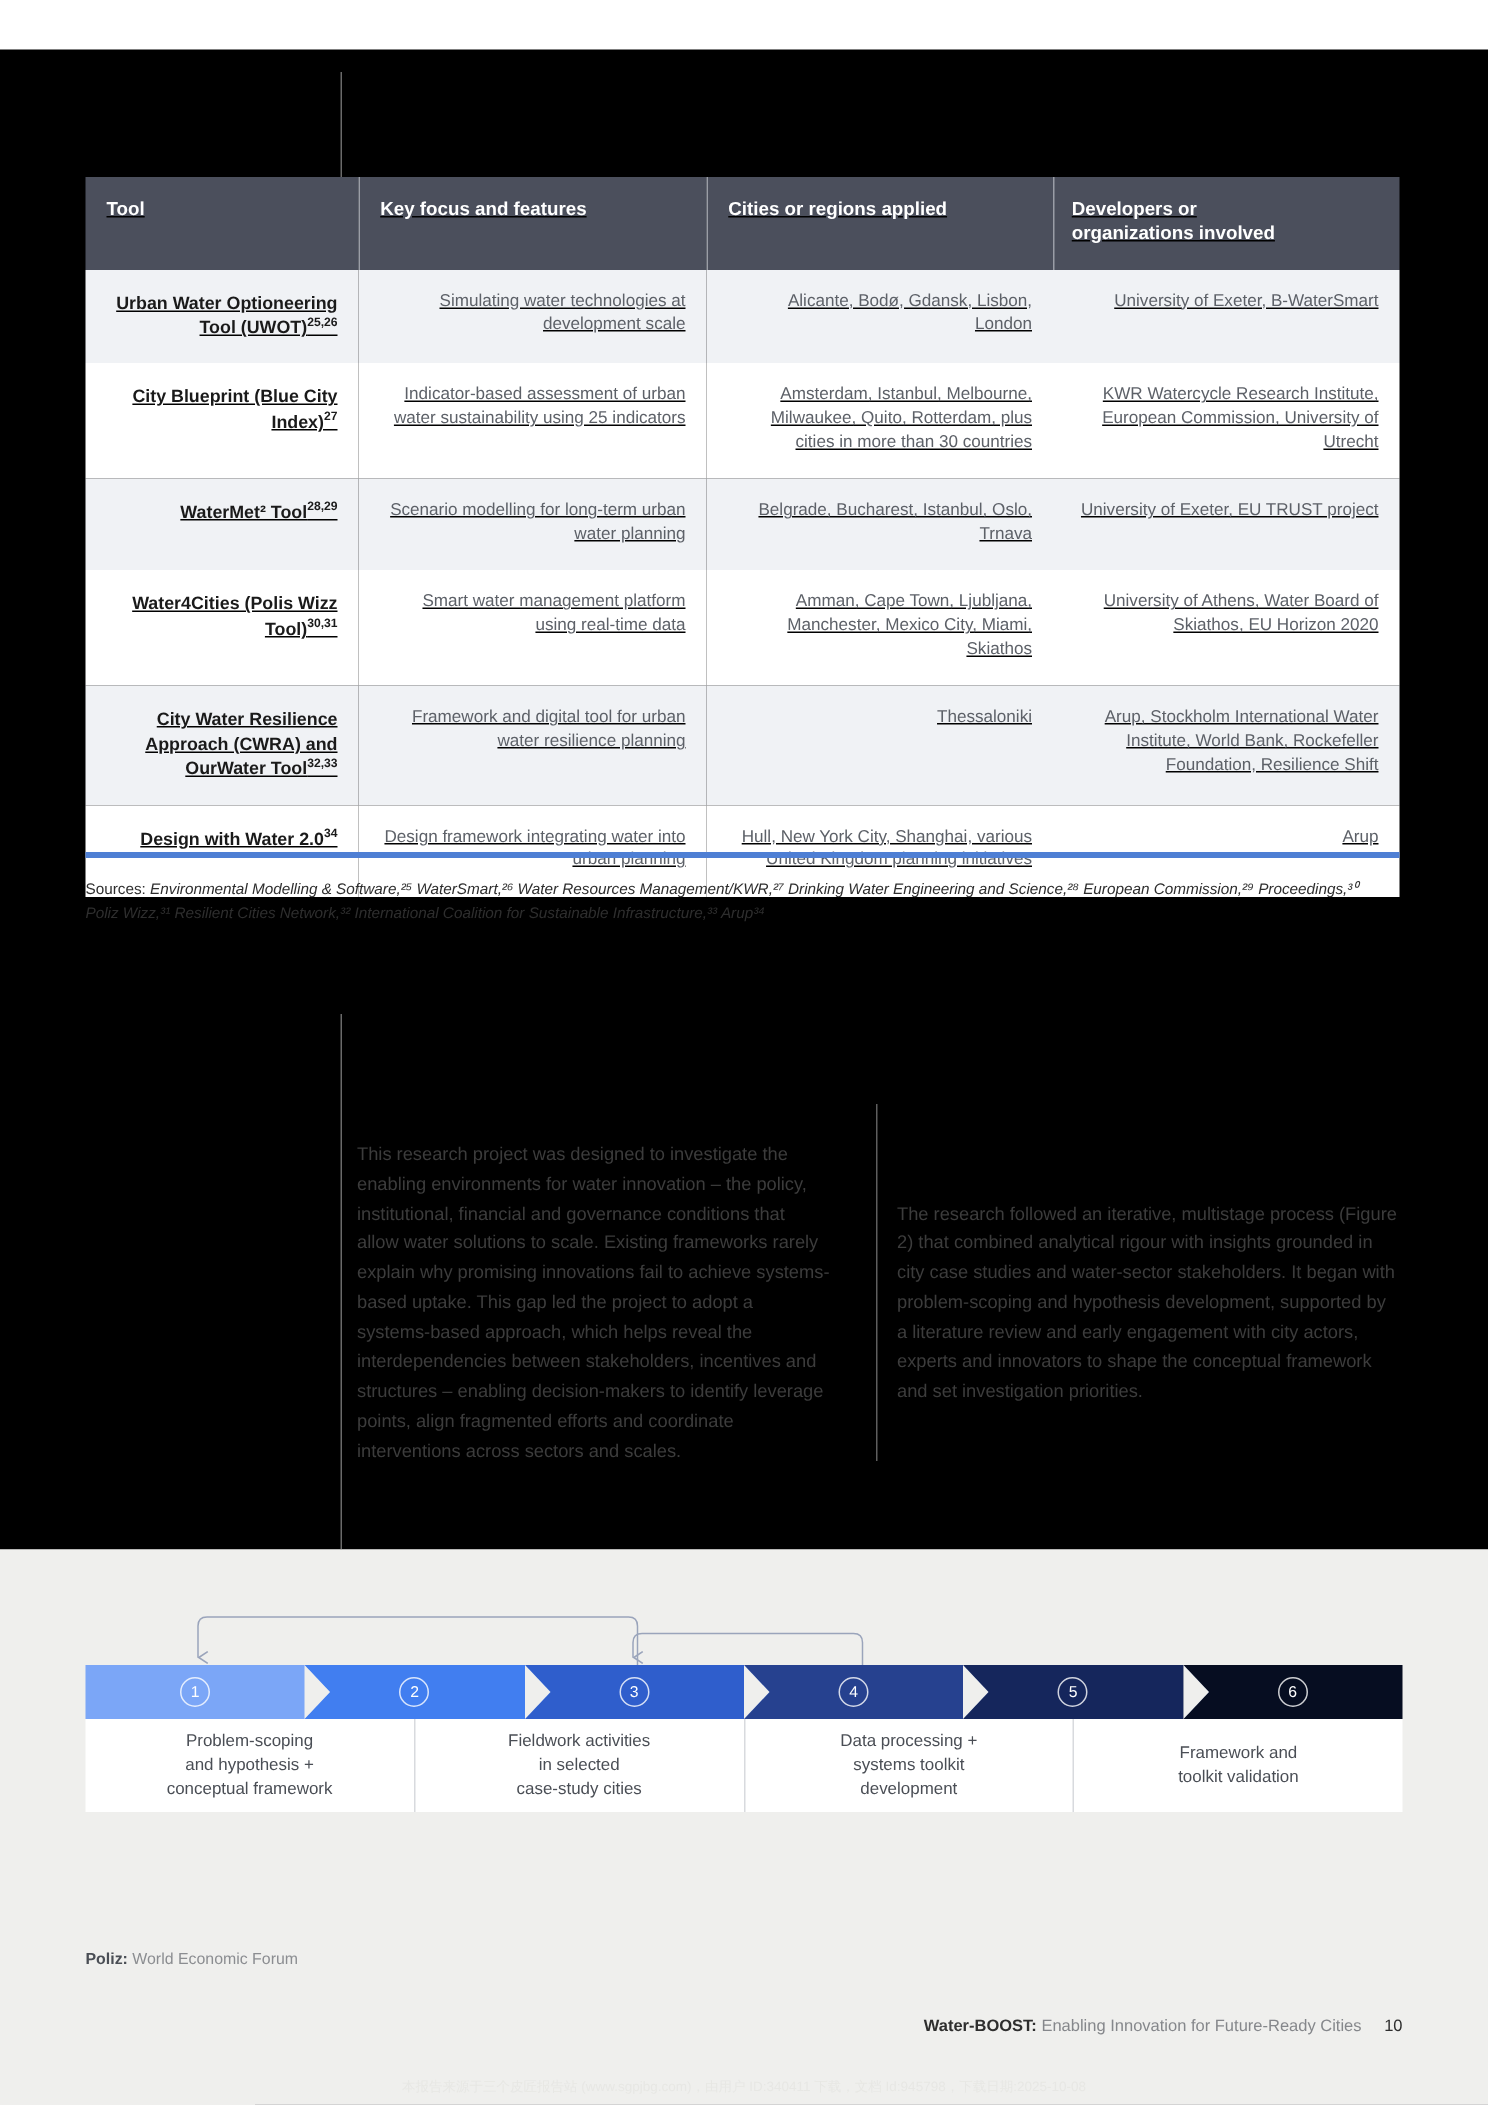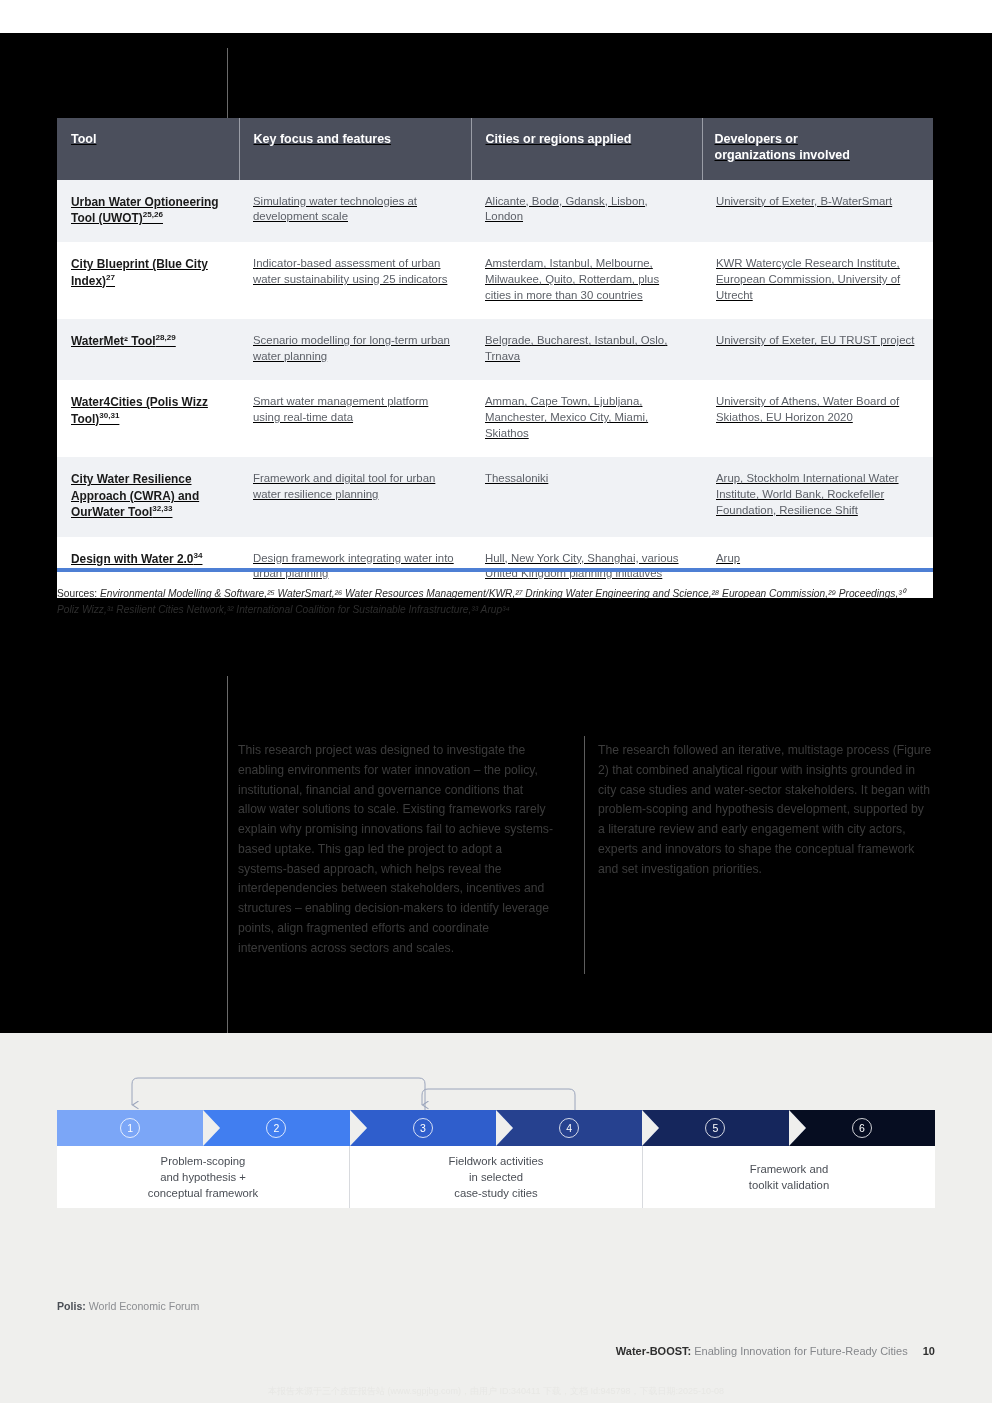--- a/index.html
+++ b/index.html
@@ -63,20 +63,21 @@
     border-right: 1px solid #9a9da6;
   }
   table.tools thead th:last-child { border-right: none; padding-left: 12px; }
 
   table.tools tbody td {
     vertical-align: top;
     font-size: 11.4px;
     line-height: 1.37;
     color: #5d6168;
     padding: 14px 14px 16px 14px;
+    text-align: right;
   }
 
   table.tools tbody td.tool-name {
     color: #1a1a1a;
     font-weight: bold;
     font-size: 11.9px;
     line-height: 1.38;
   }
 
   table.tools tbody tr.alt td { background: #f0f2f5; }
@@ -100,24 +101,25 @@
     line-height: 1.55;
     color: #2e2e2e;
   }
   .sources-note .lead { font-weight: normal; }
   .sources-note i { font-style: italic; }
 
   
   .intro-cols {
     position: absolute;
     left: 238px;
-    top: 741px;
+    top: 760px;
     width: 700px;
     display: flex;
     gap: 0;
+    align-items: center;
   }
   .intro-col {
     font-size: 12.2px;
     line-height: 1.62;
     color: #3c3c3c;
   }
   .intro-col.first { width: 338px; padding-right: 22px; }
   .intro-col.second { width: 356px; padding-left: 22px; }
 
   .col-divider {
@@ -240,21 +242,21 @@
 
   .page-footer {
     position: absolute;
     right: 57px;
     top: 1345px;
     font-size: 11px;
     color: #85878b;
     white-space: nowrap;
   }
   .page-footer b { color: #2e2e2e; margin-left: 44px; }
-  .page-footer .pageno { color: #2e2e2e; font-weight: bold; margin-left: 12px; }
+  .page-footer .pageno { color: #2e2e2e; font-weight: normal; margin-left: 12px; }
 
   .watermark {
     position: absolute;
     left: 0;
     top: 1385px;
     width: 992px;
     text-align: center;
     font-size: 9px;
     color: #e7e7e4;
   }
@@ -393,26 +395,27 @@
       <div class="chev" style="background:#060d21; color:#060d21;">
         <span class="notch"></span>
         <span class="step-num">6</span>
 
       </div>
     </div>
 
     <div class="label-row">
       <div class="label-cell">Problem-scoping<br>and hypothesis +<br>conceptual framework</div>
       <div class="label-cell">Fieldwork activities<br>in selected<br>case-study cities</div>
+      <div class="label-cell">Data processing +<br>systems toolkit<br>development</div>
       <div class="label-cell">Framework and<br>toolkit validation</div>
     </div>
   </div>
 
   <div class="source-line">
-    <b>Polis:</b>
+    <b>Poliz:</b>
     <span>World Economic Forum</span>
   </div>
 
   <div class="page-footer">
     <b>Water-BOOST:</b>
     <span>Enabling Innovation for Future-Ready Cities</span>
     <span class="pageno">10</span>
   </div>
 
   <div class="watermark">本报告来源于三个皮匠报告站 (www.sgpjbg.com)，由用户 ID:340411 下载，文档 Id:945798，下载日期:2025-10-08</div>

